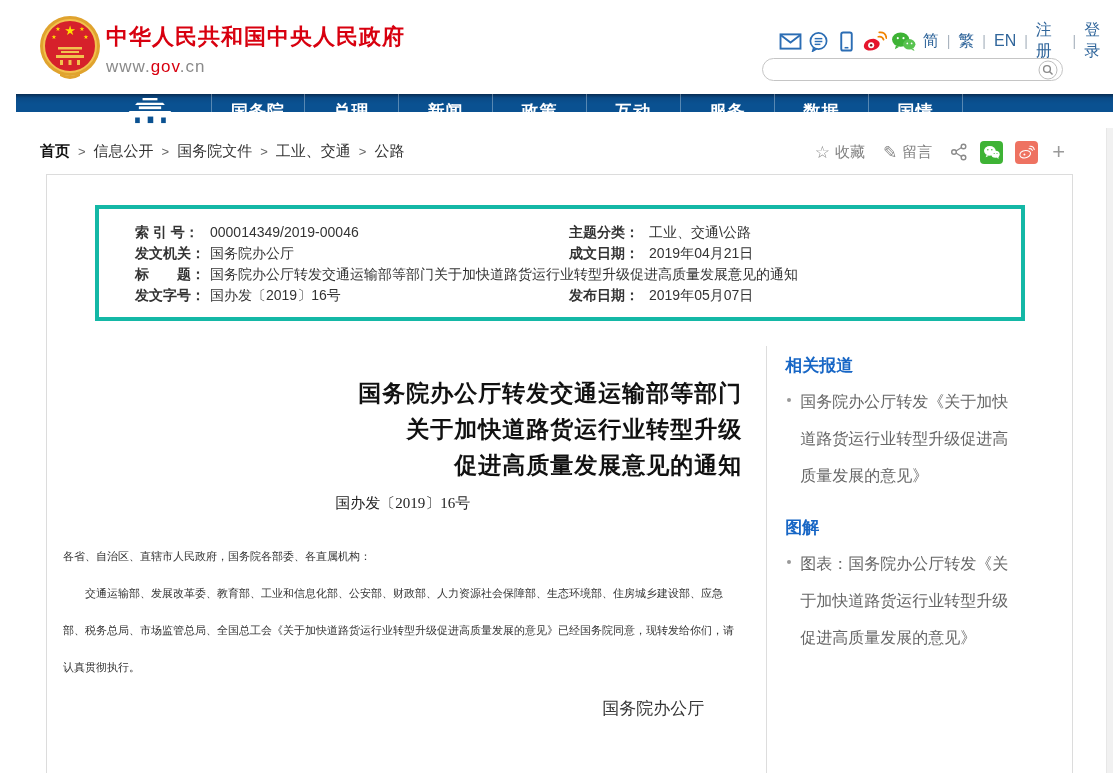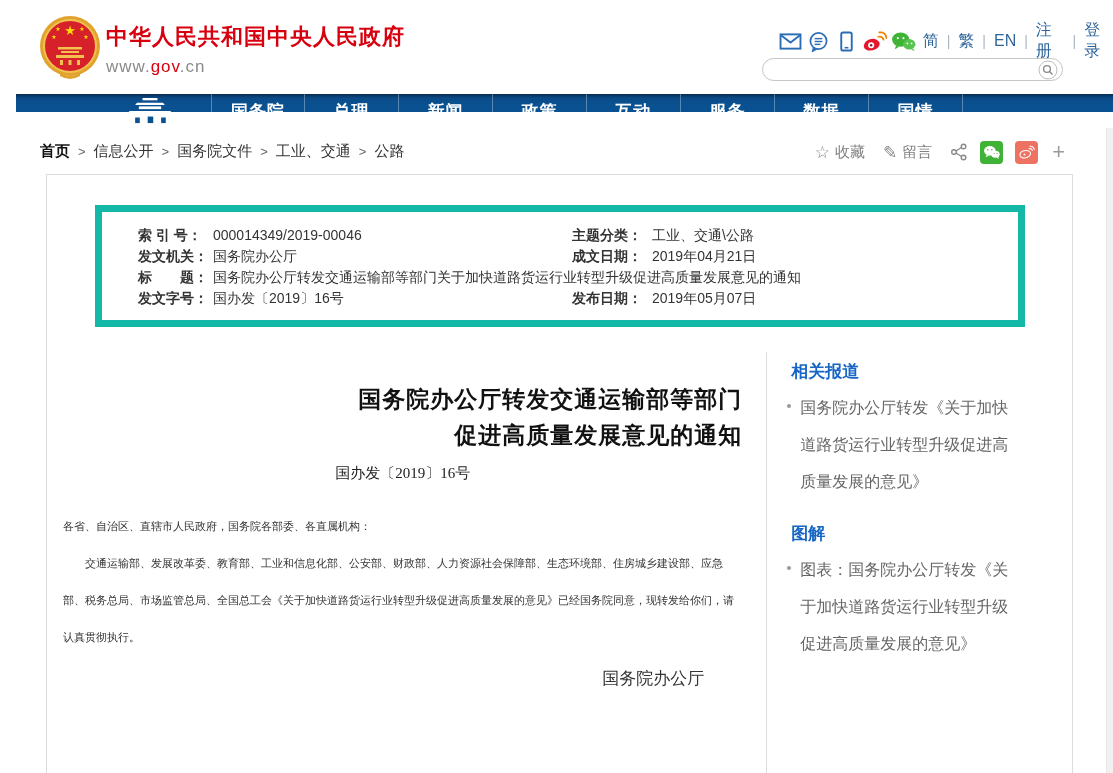--- a/index.html
+++ b/index.html
@@ -42,39 +42,39 @@
   .tools .tgroup { display:flex; align-items:center; margin-left:18px; cursor:pointer; }
   .tools .glyph { font-size:17px; color:#8a8a8a; margin-right:5px; }
   .badge { width:23px; height:23px; border-radius:4px; margin-left:12px; display:flex; align-items:center; justify-content:center; cursor:pointer; }
   .badge.green { background:#3eb335; }
   .badge.red { background:#ee7261; }
   .plus { font-size:22px; color:#9a9a9a; margin-left:14px; cursor:pointer; font-weight:normal; line-height:22px; }
 
   
   .container { position:absolute; left:46px; top:174px; width:1027px; height:620px; border:1px solid #dcdcdc; background:#fff; }
 
-  .meta { margin:30px 0 0 48px; width:930px; border:7px solid #14b8a6; padding:13px 0 11px 0; font-size:14px; color:#333; }
+  .meta { margin:30px 0 0 48px; width:930px; border:4px solid #14b8a6; padding:13px 0 11px 0; font-size:14px; color:#333; }
   .mrow { display:flex; line-height:21px; }
   .mlabel { font-weight:bold; color:#333; white-space:nowrap; }
   .ml1 { margin-left:36px; width:75px; }
   .mv1 { width:359px; }
   .ml2 { width:80px; }
   .mfull { flex:1; padding-right:20px; }
 
   .docwrap { display:flex; margin-top:25px; align-items:stretch; }
   .doc { width:720px; padding:0 24px 0 16px; font-family:"Liberation Serif","DejaVu Serif",serif; color:#333; }
   .doc h1 { margin-top:30px; text-align:right; font-size:23px; line-height:36px; font-weight:bold; color:#111; letter-spacing:1px; }
   .docnum { margin-top:10px; text-align:center; font-size:15px; color:#222; }
   .doc p { font-size:11px; line-height:37px; }
   .salute { margin-top:25px; }
   .indent { text-indent:2em; }
   .sig { text-align:right; margin:6px 38px 0 0; font-size:17px; line-height:33px; }
 
   .sidebar { width:306px; border-left:1px solid #ddd; padding:6px 56px 40px 18px; min-height:430px; }
-  .sidebar h3 { font-size:17px; font-weight:bold; color:#1766c5; margin:2px 0 6px 6px; cursor:pointer; }
+  .sidebar h3 { font-size:17px; font-weight:bold; color:#1766c5; margin:2px 0 6px 0; cursor:pointer; }
   .sidebar h3.second { margin-top:22px; }
   .sidebar ul { list-style:none; }
   .sidebar li { position:relative; padding-left:15px; font-size:16px; line-height:37px; color:#666; cursor:pointer; }
   .sidebar li::before { content:""; position:absolute; left:2px; top:15px; width:4px; height:4px; border-radius:50%; background:#999; }
 
   .scrolltrack { position:absolute; right:0; top:128px; bottom:0; width:7px; background:#f1f1f1; border-left:1px solid #e7e7e7; cursor:pointer; }
 </style>
 </head>
 <body>
 
@@ -276,20 +276,21 @@
         <span class="mv1">国办发〔2019〕16号</span>
         <span class="mlabel ml2">发布日期：</span>
         <span>2019年05月07日</span>
       </div>
     </div>
 
     <div class="docwrap">
       <article class="doc">
         <h1>
           <div>国务院办公厅转发交通运输部等部门</div>
+          <div>关于加快道路货运行业转型升级</div>
           <div>促进高质量发展意见的通知</div>
         </h1>
         <div class="docnum">国办发〔2019〕16号</div>
         <p class="salute">各省、自治区、直辖市人民政府，国务院各部委、各直属机构：</p>
         <p class="indent">交通运输部、发展改革委、教育部、工业和信息化部、公安部、财政部、人力资源社会保障部、生态环境部、住房城乡建设部、应急部、税务总局、市场监管总局、全国总工会《关于加快道路货运行业转型升级促进高质量发展的意见》已经国务院同意，现转发给你们，请认真贯彻执行。</p>
         <div class="sig">
           <div>国务院办公厅</div>
 
         </div>
 

